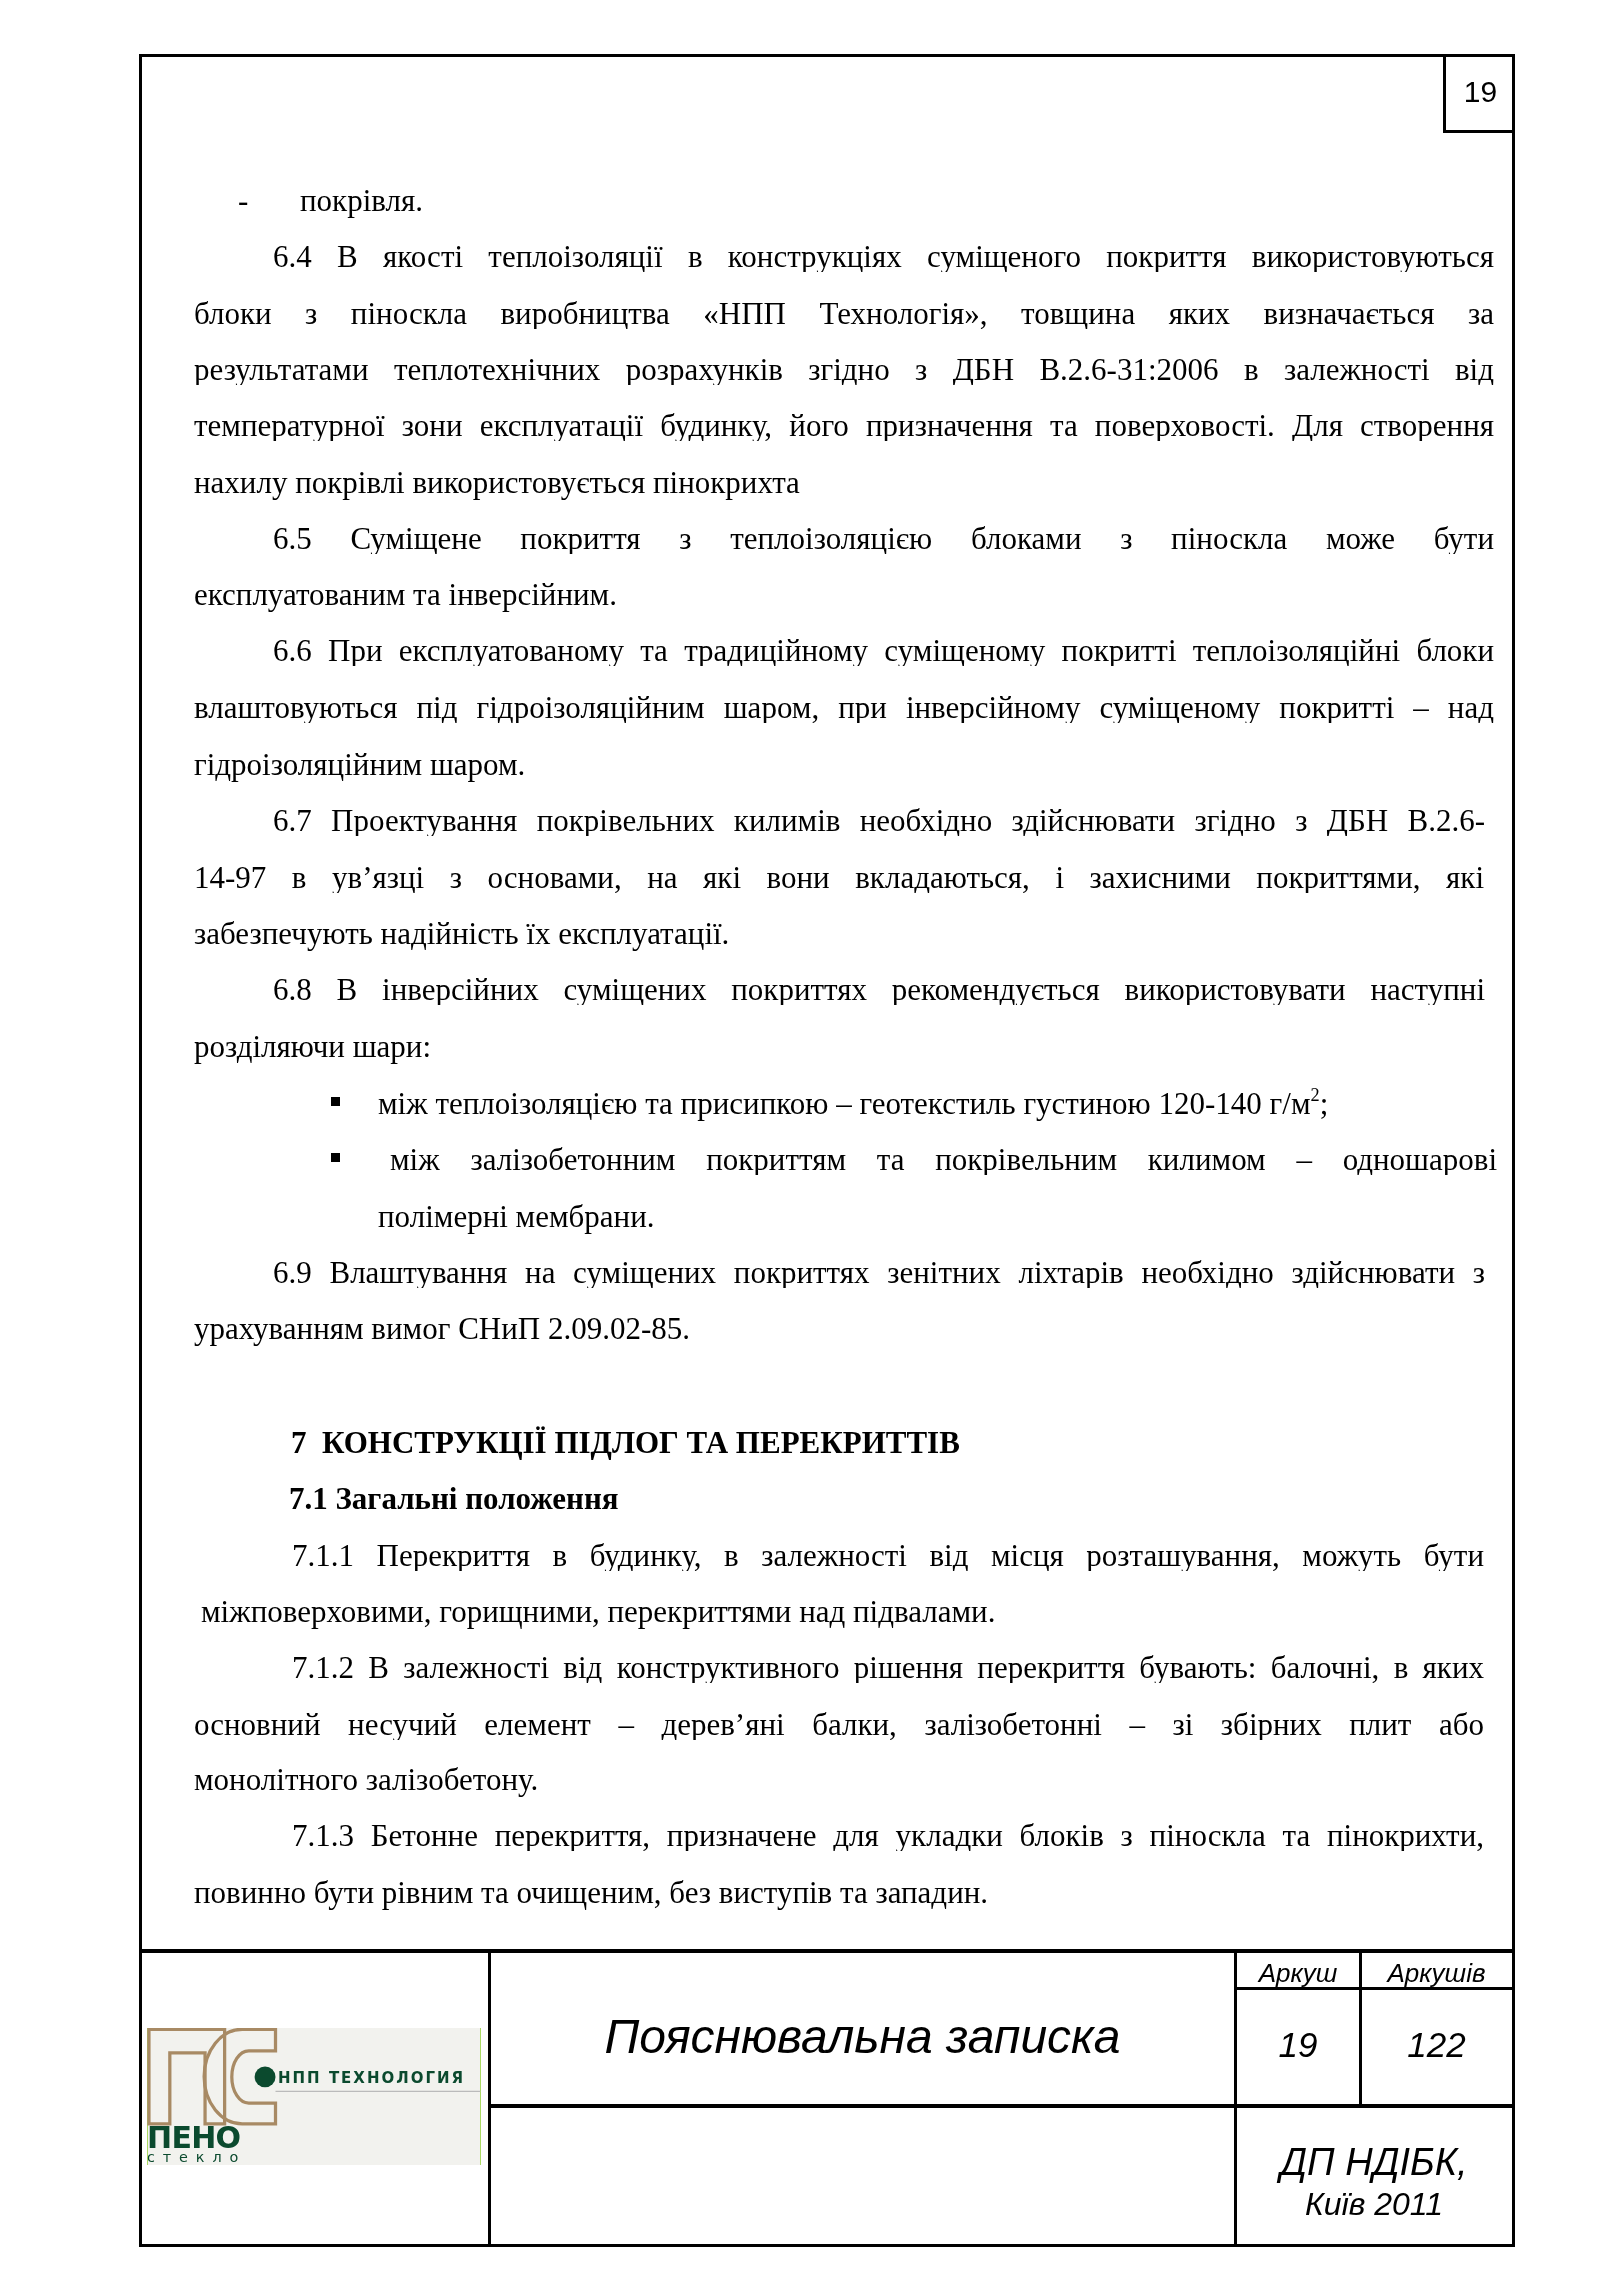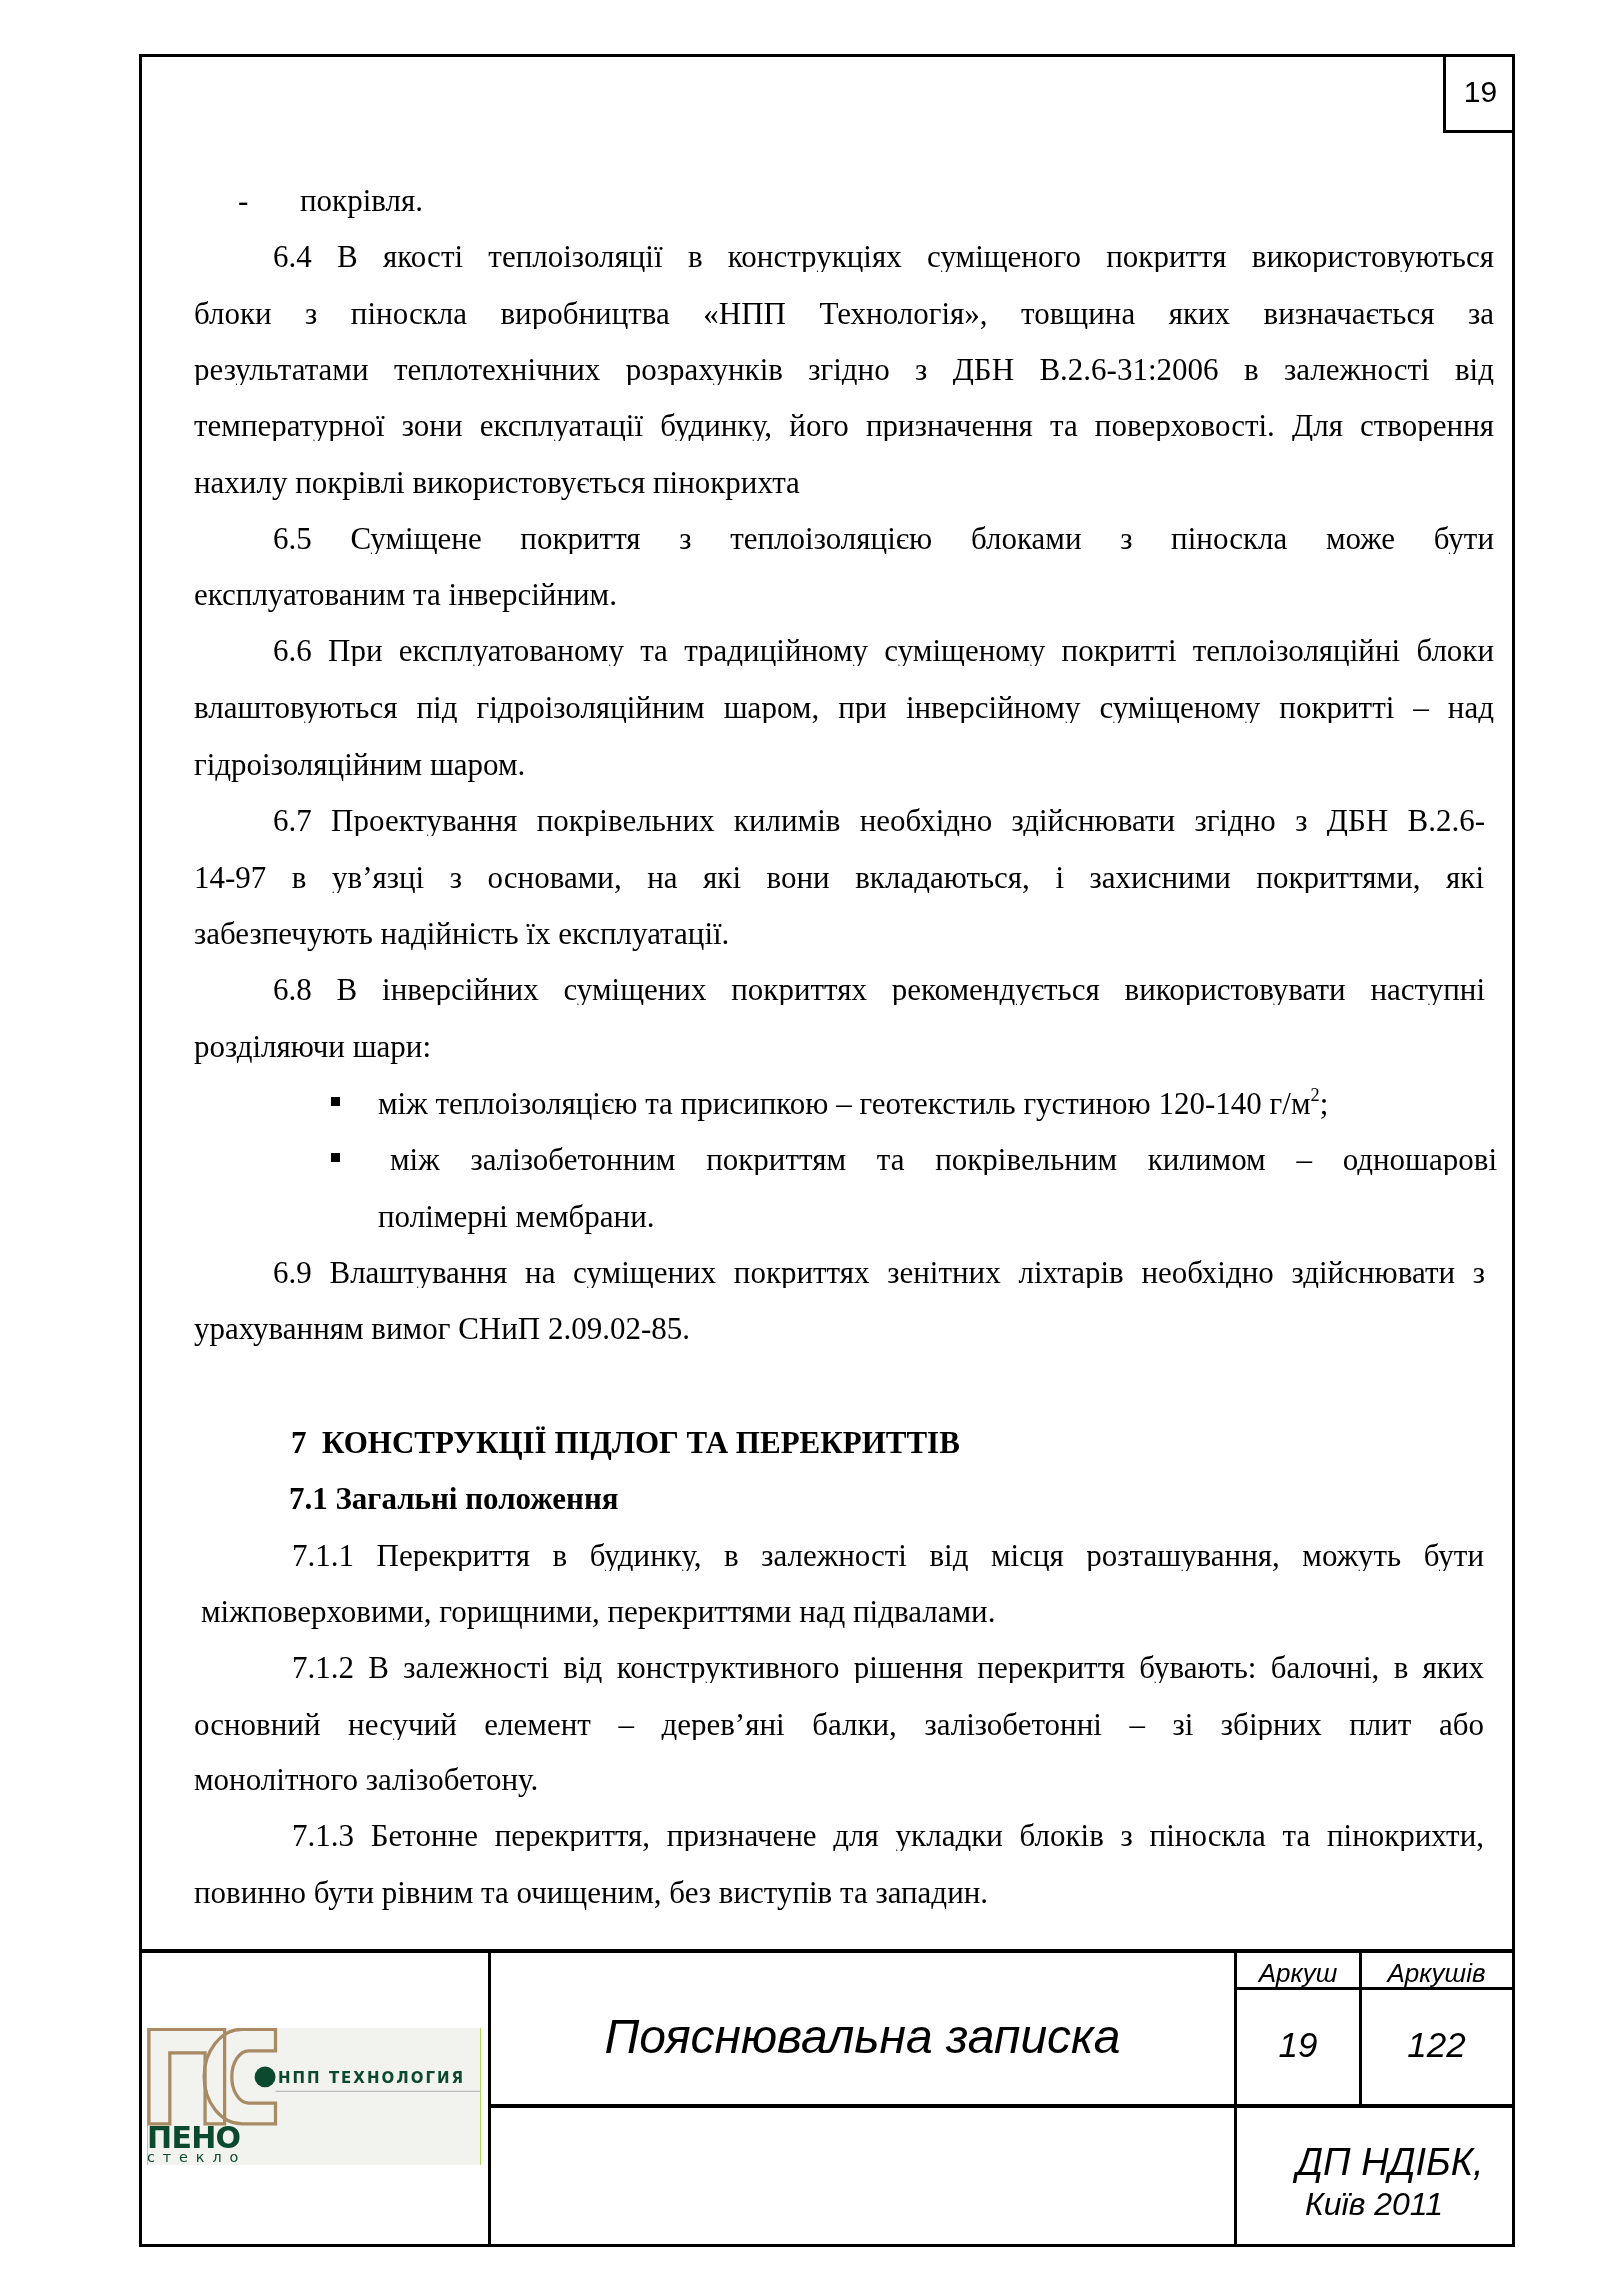--- a/index.html
+++ b/index.html
@@ -117,16 +117,16 @@
   </div>
 
   <div class="tb-text" style="left:491px;top:1997px;width:743px;font-size:48px;line-height:79px;">Пояснювальна записка</div>
 
   <div class="tb-text" style="left:1237px;top:1959px;width:122px;font-size:26px;line-height:29px;">Аркуш</div>
   <div class="tb-text" style="left:1362px;top:1959px;width:149px;font-size:26px;line-height:29px;">Аркушів</div>
 
   <div class="tb-text" style="left:1237px;top:2022px;width:122px;font-size:35px;line-height:46px;">19</div>
   <div class="tb-text" style="left:1362px;top:2022px;width:149px;font-size:35px;line-height:46px;">122</div>
 
-  <div class="tb-text" style="left:1237px;top:2141px;width:274px;font-size:38px;line-height:42px;margin-left:16px;">ДП НДІБК,</div>
+  <div class="tb-text" style="left:1237px;top:2141px;width:274px;font-size:38px;line-height:42px;">ДП НДІБК,</div>
   <div class="tb-text" style="left:1237px;top:2183px;width:274px;font-size:32px;line-height:42px;">Київ 2011</div>
 </div>
 
 
 </body></html>

